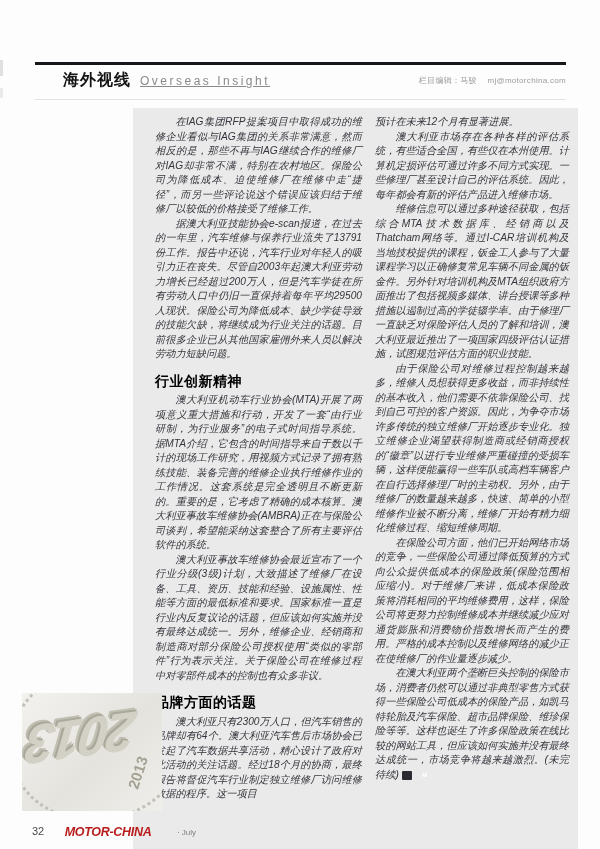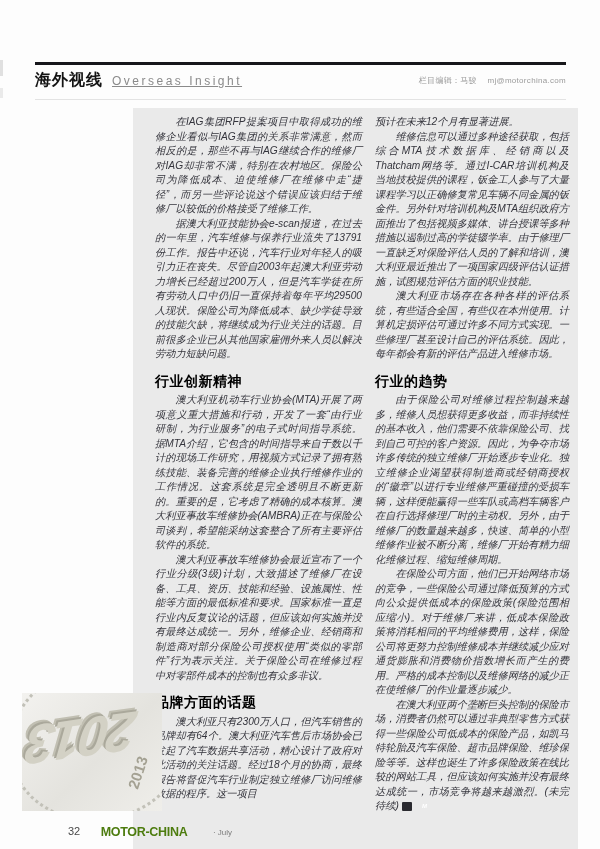--- a/index.html
+++ b/index.html
@@ -7,21 +7,21 @@
     width:600px;height:849px;position:relative;
     background:#ffffff;
     font-family:"Liberation Sans","DejaVu Sans",sans-serif;
     -webkit-font-smoothing:antialiased;
   }
   .page{position:absolute;inset:0;background:#fdfdfd;overflow:hidden;}
 
   
   .top-rule{position:absolute;left:35px;top:62px;width:531px;height:3px;background:#17171b;}
   .header{position:absolute;left:35px;top:70px;width:531px;height:26px;}
-  .h-cn{font-size:16px;font-weight:bold;color:#141414;letter-spacing:1px;}
+  .h-cn{font-size:16px;font-weight:bold;color:#141414;letter-spacing:1px;margin-left:28px;}
   .h-en{font-size:12px;color:#8a8a8a;margin-left:9px;letter-spacing:2.5px;text-decoration:underline;}
   .h-right{position:absolute;right:0;top:5px;font-size:8px;color:#9b9b9b;letter-spacing:.3px;}
   .h-right span{margin-left:8px;}
   .hairline{position:absolute;left:35px;top:99px;width:531px;height:1px;background:#e3e3e3;}
 
   
   .edge-mark{position:absolute;left:0;width:3px;background:#e0e0e0;}
   .edge-mark.m1{top:60px;height:16px;}
   .edge-mark.m2{top:88px;height:10px;background:#eaeaea;}
 
@@ -55,22 +55,22 @@
     text-shadow:2px 2px 0 #aaa89b,4px 4px 0 #c1bfb2;
     letter-spacing:-3px;
   }
   .photo .y-small{
     position:absolute;right:8px;bottom:30px;
     font-size:15px;font-weight:bold;color:#93907f;transform:rotate(-72deg);opacity:.8;
   }
 
   
   .footer{position:absolute;left:32px;top:822px;white-space:nowrap;}
-  .pageno{font-size:11px;color:#4a4a4a;margin-right:16px;vertical-align:1px;margin-left:36px;}
-  .maglogo{font-weight:bold;font-size:12.5px;color:#4d7c0f;letter-spacing:-.3px;}
+  .pageno{font-size:11px;color:#4a4a4a;margin-right:16px;vertical-align:1px;}
+  .maglogo{font-weight:bold;font-style:italic;font-size:12.5px;color:#b91c1c;letter-spacing:-.3px;}
   .month{font-size:8px;color:#7d7d7d;margin-left:21px;vertical-align:1px;}
 </style>
 </head>
 <body>
 
 <div class="page">
 
   <div class="edge-mark m1"></div>
   <div class="edge-mark m2"></div>
 
@@ -93,23 +93,22 @@
       <p class="body">据澳大利亚技能协会e-scan报道，在过去的一年里，汽车维修与保养行业流失了13791份工作。报告中还说，汽车行业对年轻人的吸引力正在丧失。尽管自2003年起澳大利亚劳动力增长已经超过200万人，但是汽车学徒在所有劳动人口中仍旧一直保持着每年平均29500人现状。保险公司为降低成本、缺少学徒导致的技能欠缺，将继续成为行业关注的话题。目前很多企业已从其他国家雇佣外来人员以解决劳动力短缺问题。</p>
       <h3 class="heading">行业创新精神</h3>
       <p class="body">澳大利亚机动车行业协会(MTA)开展了两项意义重大措施和行动，开发了一套“由行业研制，为行业服务”的电子式时间指导系统。据MTA介绍，它包含的时间指导来自于数以千计的现场工作研究，用视频方式记录了拥有熟练技能、装备完善的维修企业执行维修作业的工作情况。这套系统是完全透明且不断更新的。重要的是，它考虑了精确的成本核算。澳大利亚事故车维修协会(AMBRA)正在与保险公司谈判，希望能采纳这套整合了所有主要评估软件的系统。</p>
       <p class="body">澳大利亚事故车维修协会最近宣布了一个行业分级(3级)计划，大致描述了维修厂在设备、工具、资历、技能和经验、设施属性、性能等方面的最低标准和要求。国家标准一直是行业内反复议论的话题，但应该如何实施并没有最终达成统一。另外，维修企业、经销商和制造商对部分保险公司授权使用“类似的零部件”行为表示关注。关于保险公司在维修过程中对零部件成本的控制也有众多非议。</p>
       <h3 class="heading">品牌方面的话题</h3>
       <p class="body">澳大利亚只有2300万人口，但汽车销售的品牌却有64个。澳大利亚汽车售后市场协会已发起了汽车数据共享活动，精心设计了政府对此活动的关注话题。经过18个月的协商，最终报告将督促汽车行业制定独立维修厂访问维修数据的程序。这一项目</p>
     </div>
 
     <div class="col col-right">
       <p class="body no-indent">预计在未来12个月有显著进展。</p>
+      <p class="body">澳大利亚市场存在各种各样的评估系统，有些适合全国，有些仅在本州使用。计算机定损评估可通过许多不同方式实现。一些修理厂甚至设计自己的评估系统。因此，每年都会有新的评估产品进入维修市场。</p>
       <p class="body">维修信息可以通过多种途径获取，包括综合MTA技术数据库、经销商以及Thatcham网络等。通过I-CAR培训机构及当地技校提供的课程，钣金工人参与了大量课程学习以正确修复常见车辆不同金属的钣金件。另外针对培训机构及MTA组织政府方面推出了包括视频多媒体、讲台授课等多种措施以遏制过高的学徒辍学率。由于修理厂一直缺乏对保险评估人员的了解和培训，澳大利亚最近推出了一项国家四级评估认证措施，试图规范评估方面的职业技能。</p>
-      <p class="body">澳大利亚市场存在各种各样的评估系统，有些适合全国，有些仅在本州使用。计算机定损评估可通过许多不同方式实现。一些修理厂甚至设计自己的评估系统。因此，每年都会有新的评估产品进入维修市场。</p>
-      <h3 class="heading">行业的趋势</h3>
       <p class="body">由于保险公司对维修过程控制越来越多，维修人员想获得更多收益，而非持续性的基本收入，他们需要不依靠保险公司、找到自己可控的客户资源。因此，为争夺市场许多传统的独立维修厂开始逐步专业化。独立维修企业渴望获得制造商或经销商授权的“徽章”以进行专业维修严重碰撞的受损车辆，这样便能赢得一些车队或高档车辆客户在自行选择修理厂时的主动权。另外，由于维修厂的数量越来越多，快速、简单的小型维修作业被不断分离，维修厂开始有精力细化维修过程、缩短维修周期。</p>
       <p class="body">在保险公司方面，他们已开始网络市场的竞争，一些保险公司通过降低预算的方式向公众提供低成本的保险政策(保险范围相应缩小)。对于维修厂来讲，低成本保险政策将消耗相同的平均维修费用，这样，保险公司将更努力控制维修成本并继续减少应对通货膨胀和消费物价指数增长而产生的费用。严格的成本控制以及维修网络的减少正在使维修厂的作业量逐步减少。</p>
       <p class="body"><span>在澳大利亚两个垄断巨头控制的保险市场，消费者仍然可以通过非典型零售方式获得一些保险公司低成本的保险产品，如凯马特轮胎及汽车保险、超市品牌保险、维珍保险等等。这样也诞生了许多保险政策在线比较的网站工具，但应该如何实施并没有最终达成统一，市场竞争将越来越激烈。(未完待续) </span><span class="endmark">M</span></p>
     </div>
 
   </div>
 
   <div class="photo">
     <div class="ring"></div>
     <span class="y-big">2013</span>

